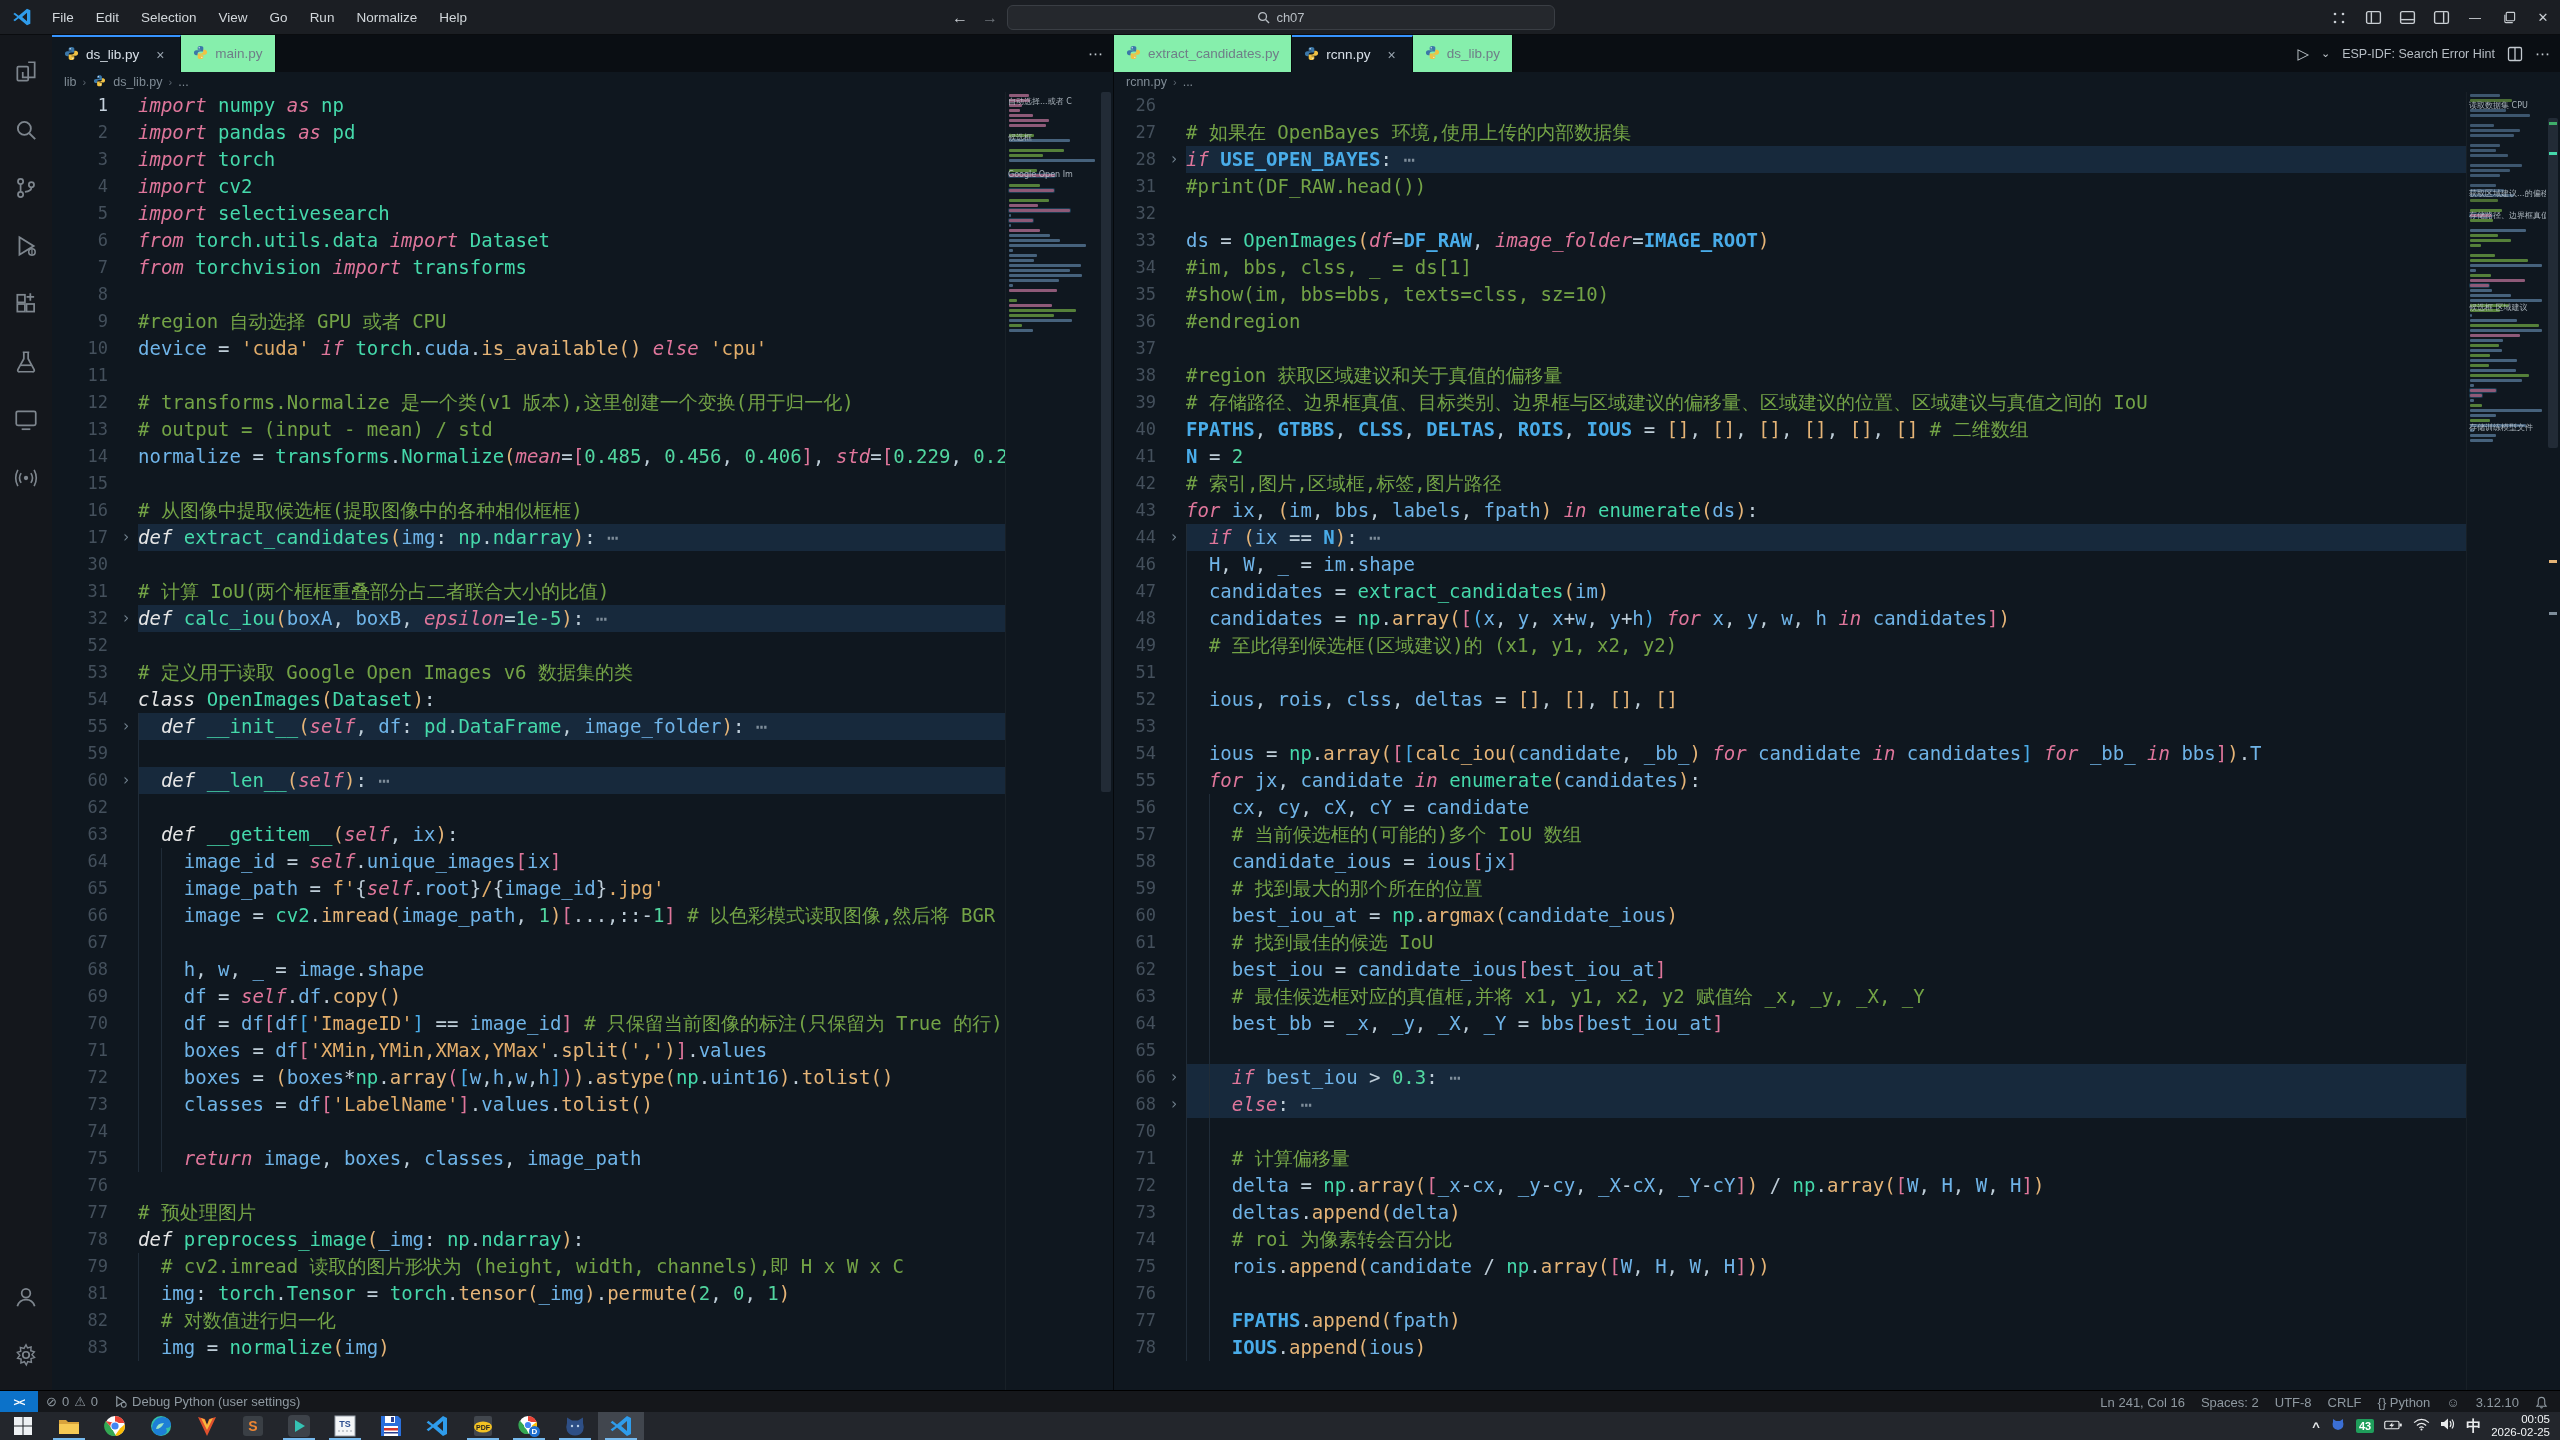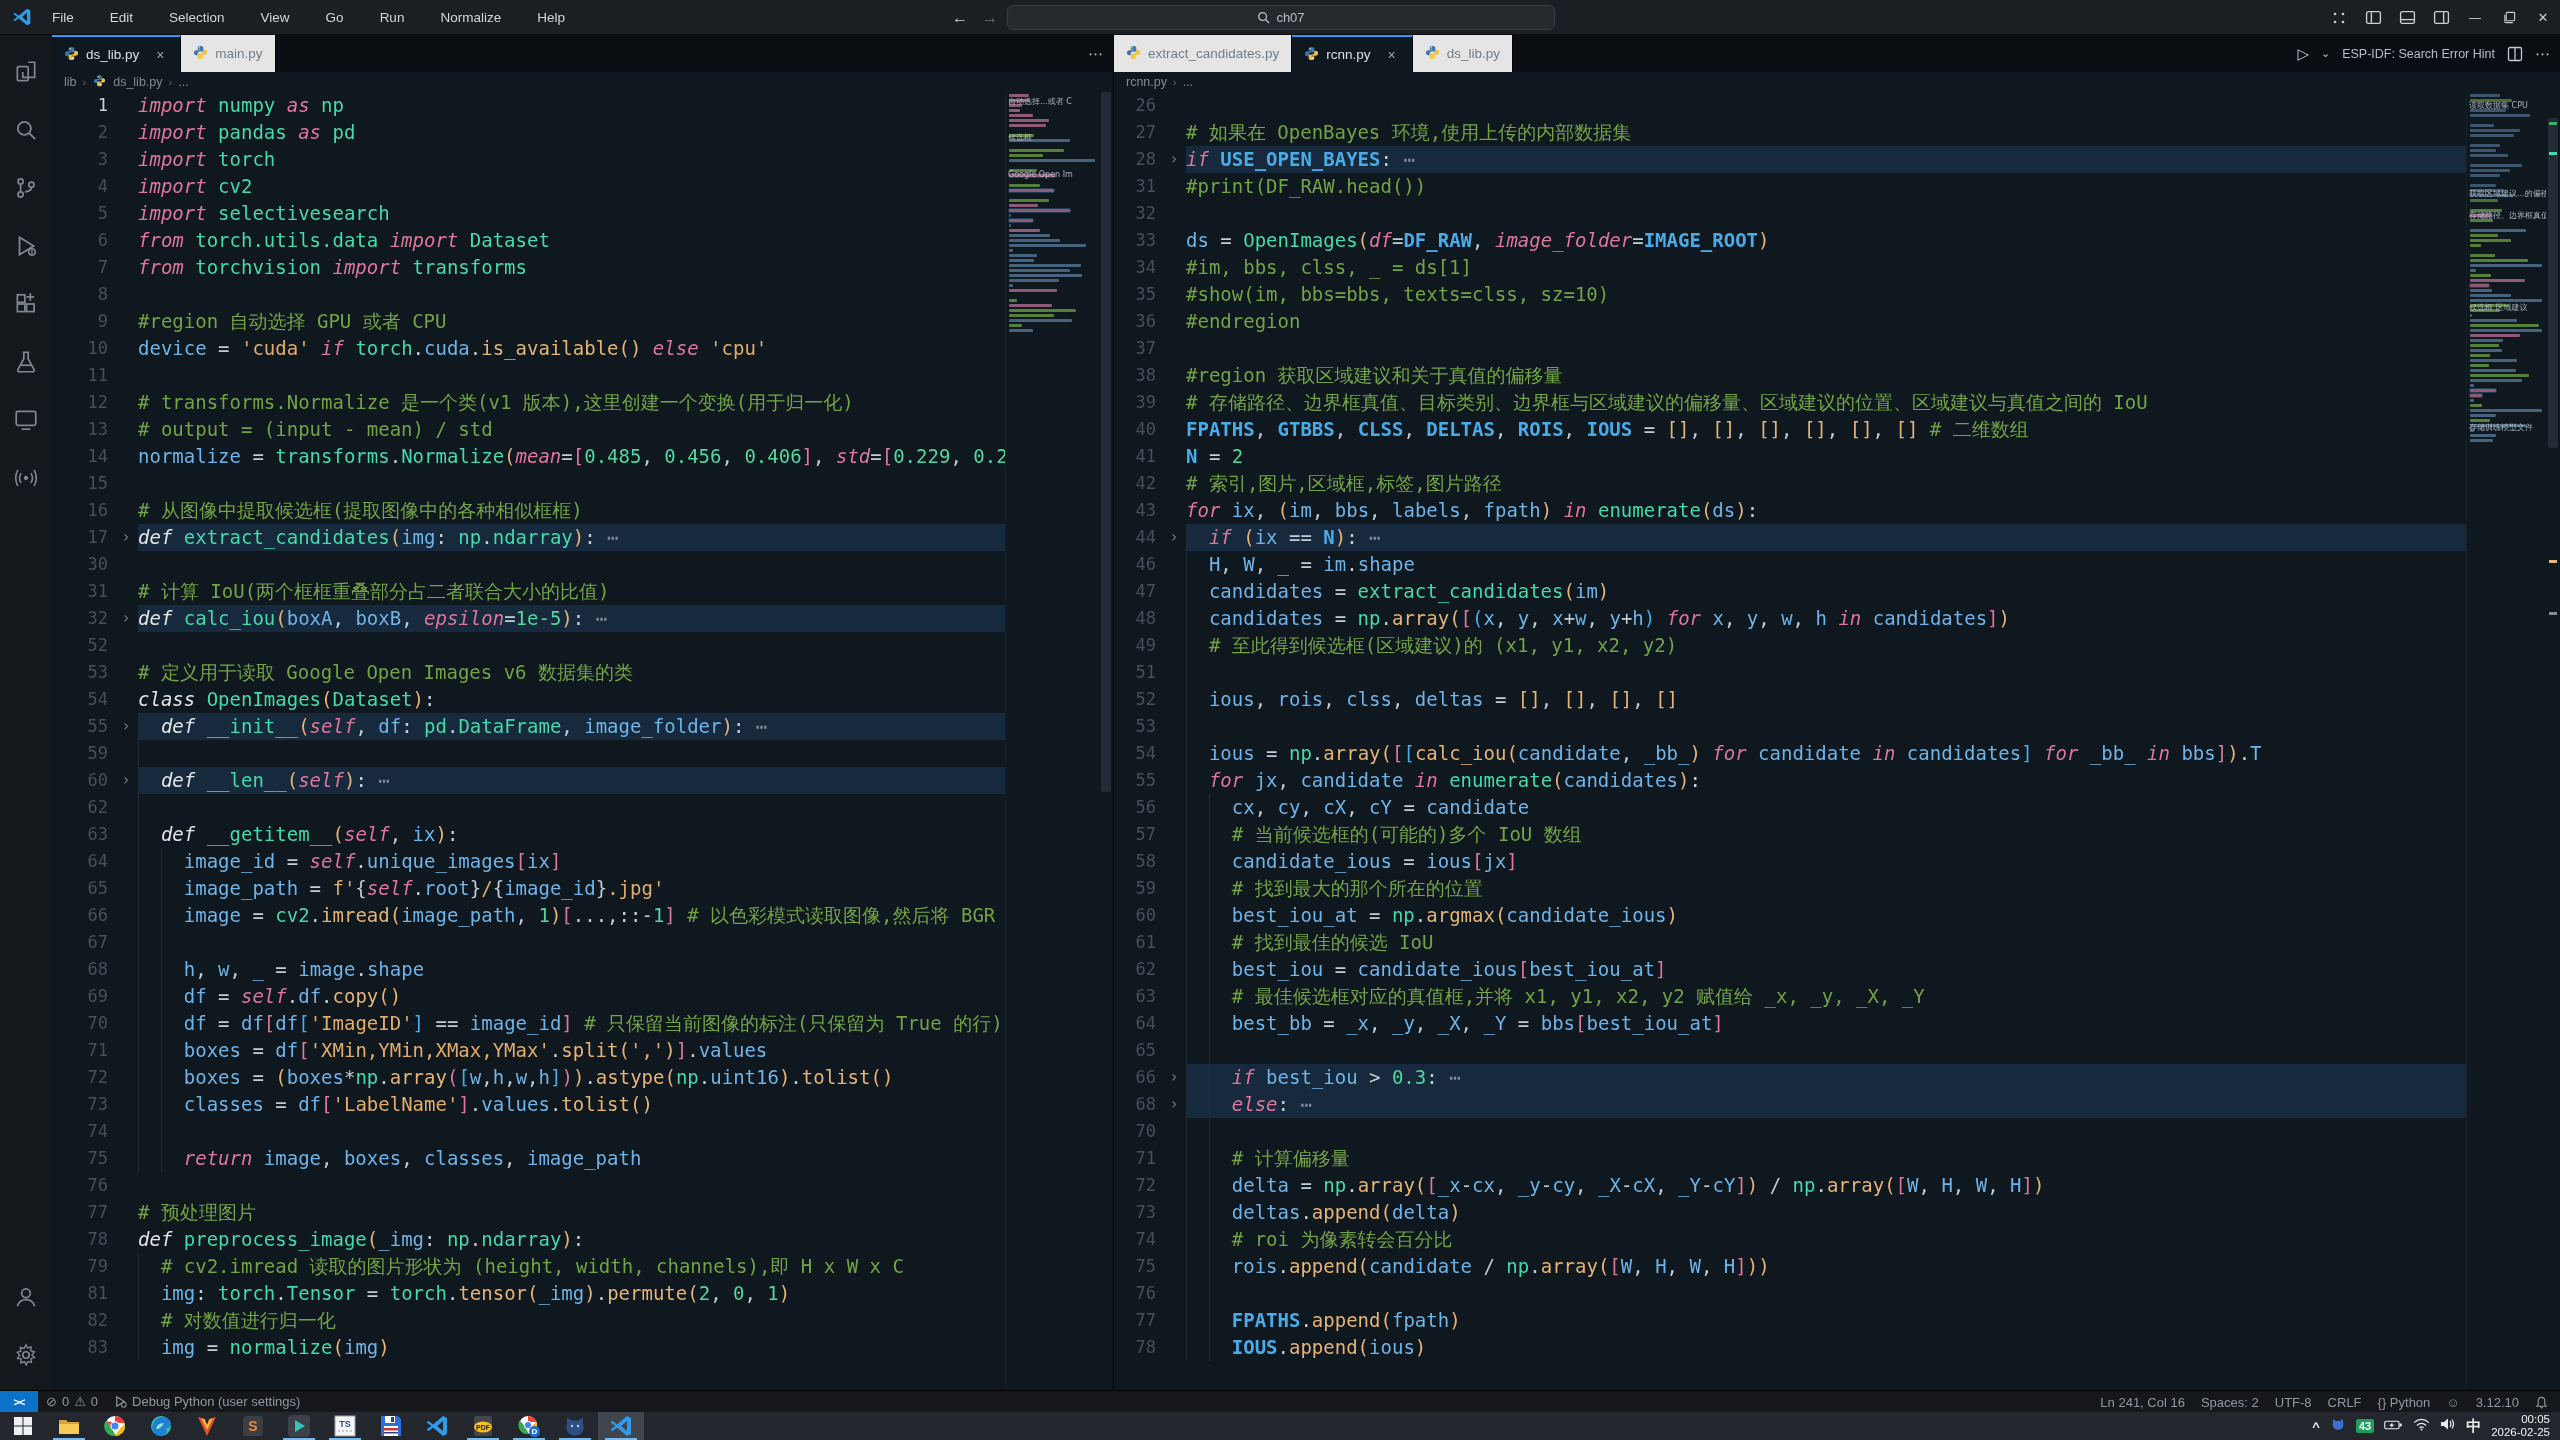--- a/index.html
+++ b/index.html
@@ -1,35 +1,35 @@
 <!DOCTYPE html>
 <html><head>
 <meta charset="utf-8">
 <style>
   *{box-sizing:border-box;margin:0;padding:0}
   html,body{width:2560px;height:1440px;overflow:hidden;background:#0f171f;font-family:"Liberation Sans",sans-serif;-webkit-font-smoothing:antialiased}
   .titlebar{height:35px;background:#1b1e23;display:flex;align-items:center;position:relative;border-bottom:1px solid #0a0c0f}
   .vsc-logo{width:20px;height:20px;margin:0 10px 0 12px;flex:0 0 auto}
-  .menubar{display:flex;gap:16px}
+  .menubar{display:flex;gap:2px}
   .menu-item{color:#d2d7db;font-size:13.5px;padding:4px 10px;border-radius:5px;cursor:default}
   .nav-arrows{position:absolute;left:952px;top:0;height:35px;display:flex;align-items:center;gap:14px;color:#c8cdd2;font-size:16px}
   .nav-arrows .dim{color:#6c7278}
   .searchbox{position:absolute;left:1007px;top:5px;width:548px;height:25px;background:#25282d;border:1px solid #3a3e44;border-radius:6px;display:flex;align-items:center;justify-content:center;color:#b9bfc5;font-size:13px;gap:6px}
   .win-icons{position:absolute;right:0;top:0;height:35px;display:flex;align-items:center}
   .ticon{width:34px;height:35px;display:flex;align-items:center;justify-content:center;color:#c9ced3}
   .ticon svg{display:block}
   .main{display:flex;height:1355px}
   .activitybar{width:52px;background:#14171c;display:flex;flex-direction:column;align-items:center;padding-top:8px;gap:0;position:relative}
   .ab-item{width:52px;height:58px;display:flex;align-items:center;justify-content:center;color:#7e868e}
   .ab-bottom{position:absolute;bottom:6px;left:0;width:52px;display:flex;flex-direction:column;align-items:center}
   .group{display:flex;flex-direction:column;background:#0f171f;min-width:0}
   .g1{width:1061px}
   .g2{flex:1;border-left:1px solid #05080b}
   .tabs{height:37px;background:#0a0e13;display:flex;align-items:stretch;position:relative;flex:0 0 auto}
-  .tab{display:flex;align-items:center;gap:7px;padding:0 12px;font-size:13.5px;color:#6f7d88;background:#e5e5e5;border-right:1px solid #05080b;position:relative;cursor:default}
+  .tab{display:flex;align-items:center;gap:7px;padding:0 12px;font-size:13.5px;color:#6f7d88;background:#86efac;border-right:1px solid #05080b;position:relative;cursor:default}
   .tab.active{background:#0f171f;color:#d8e0e8;border-top:2px solid #3794ff}
   .tab .close{margin-left:6px;font-size:14px;color:#9aa6b0;width:16px;text-align:center;border-radius:4px}
   .tab .pyicon{width:15px;height:15px}
   .tab-actions{position:absolute;right:10px;top:0;height:37px;display:flex;align-items:center;gap:12px;color:#c3cad0;font-size:15px}
   .tab-actions .lbl{font-size:12.5px;color:#b6bdc4}
   .breadcrumb{height:20px;display:flex;align-items:center;gap:6px;font-size:12.5px;color:#7f8b95;padding-left:12px;flex:0 0 auto}
   .breadcrumb .sep{color:#5c6670;font-size:11px}
   .editor{flex:1;display:flex;min-height:0;position:relative;overflow:hidden}
   .codecol{flex:1;overflow:hidden;min-width:0}
   .row{display:flex;height:27px;line-height:27px;font-family:"DejaVu Sans Mono",monospace;font-size:19px;white-space:pre}

